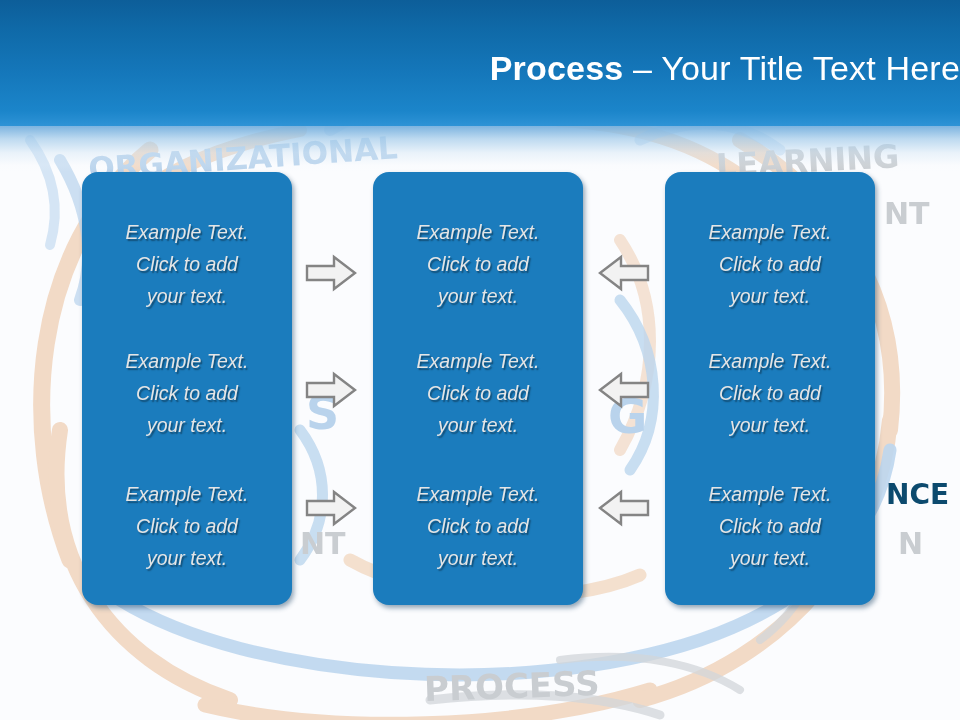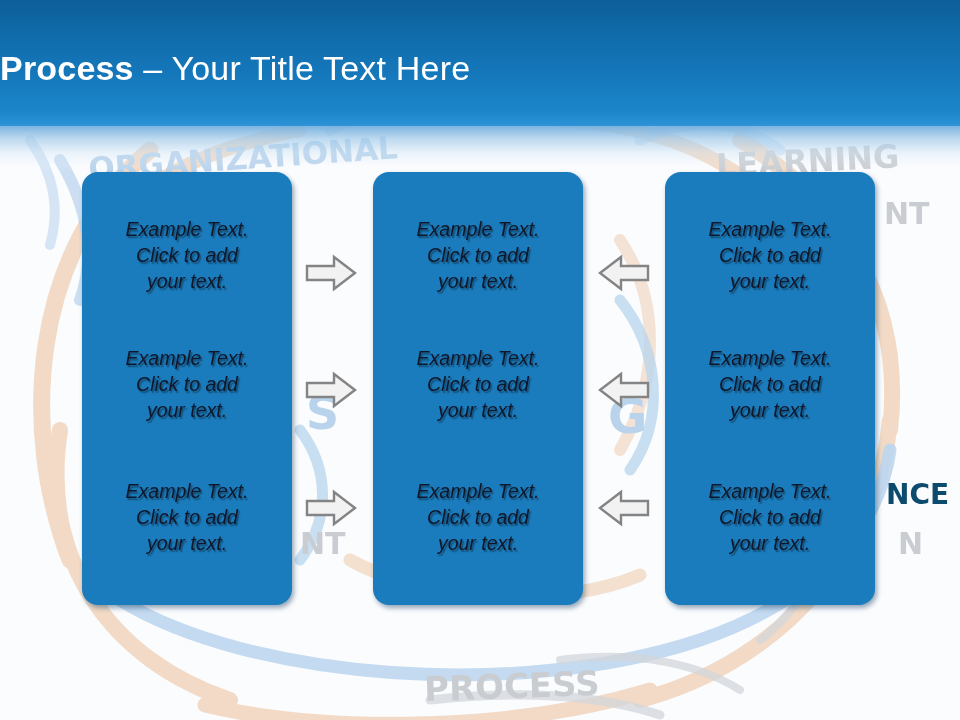--- a/index.html
+++ b/index.html
@@ -58,21 +58,21 @@
         rgba(240,247,252,0.12) 85%,
         rgba(255,255,255,0) 100%);
     z-index: 5;
   }
 
   #page-title {
     position: absolute;
     left: 0;
     top: 48px;
     width: 960px;
-    text-align: left;
+    text-align: right;
     color: #ffffff;
     font-size: 34px;
     line-height: 40px;
     letter-spacing: 0.2px;
     white-space: pre;
     z-index: 6;
   }
   #page-title .t-bold { font-weight: 700; }
   #page-title .t-light { font-weight: 400; }
 
@@ -89,24 +89,24 @@
   }
   #box-col-1 { left: 82px; }
   #box-col-2 { left: 373px; }
   #box-col-3 { left: 665px; }
 
   .box-cell {
     position: absolute;
     left: 8px;
     width: 194px;
     text-align: center;
-    color: #0f172a;
+    color: #e5e5e5;
     font-style: italic;
     font-size: 19.5px;
-    line-height: 26px;
+    line-height: 32px;
     text-shadow: 1.5px 1.5px 1.5px rgba(0,0,0,0.40);
     white-space: pre-line;
   }
   .cell-a { top: 44px; }
   .cell-b { top: 173px; }
   .cell-c { top: 306px; }
 
   
   .arrow {
     position: absolute;

